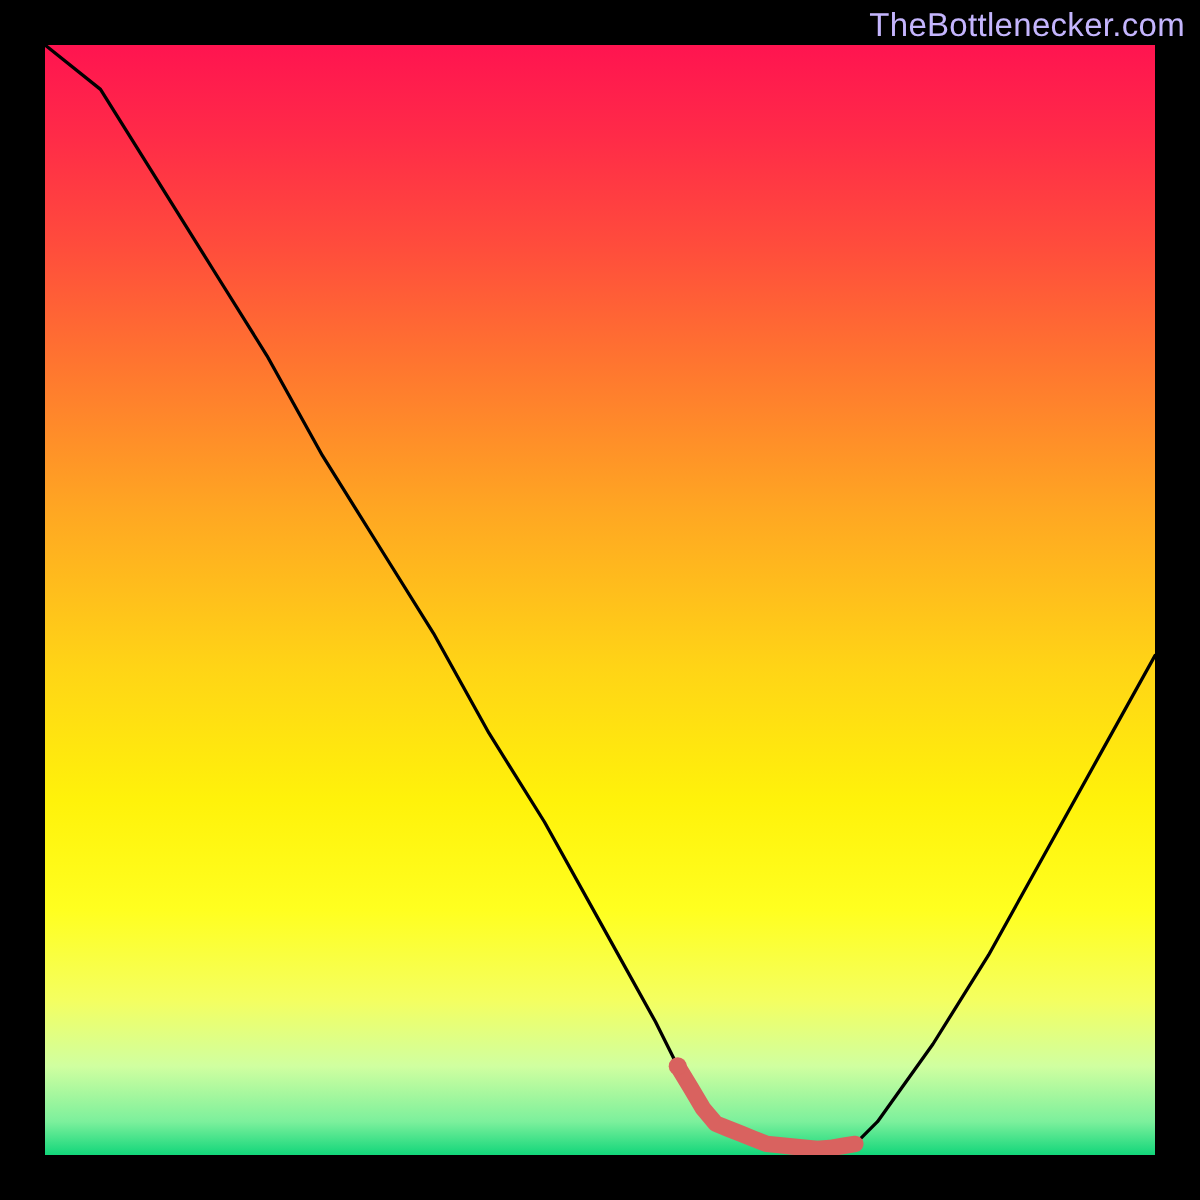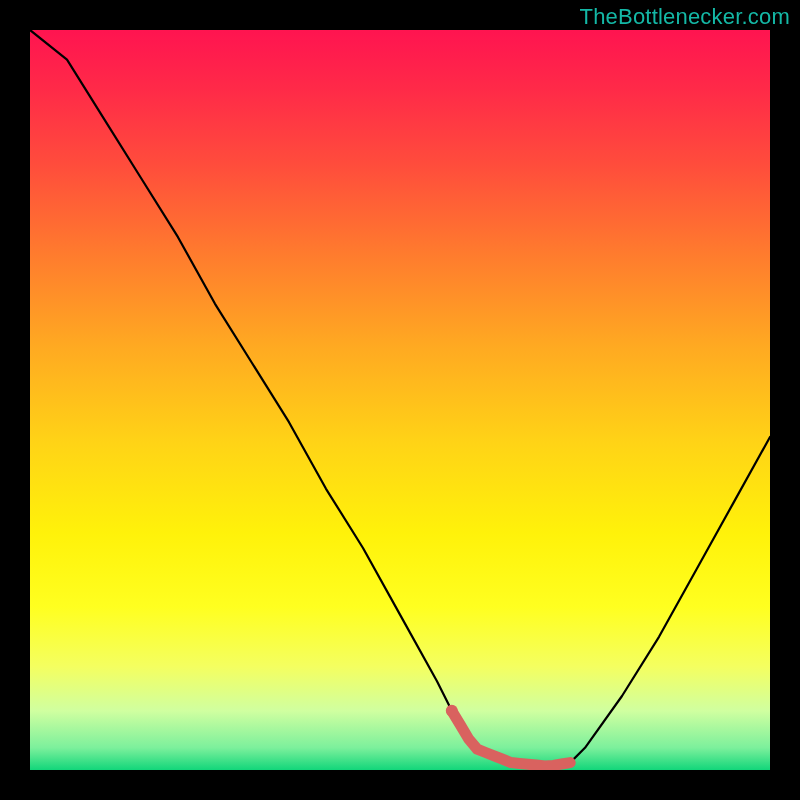--- a/index.html
+++ b/index.html
@@ -14,21 +14,21 @@
   .frame {
     position: relative;
     width: 800px;
     height: 800px;
     background: #000;
   }
   .watermark {
     position: absolute;
     top: 4px;
     right: 10px;
-    color: #14b8a6;
+    color: #c4b5fd;
     font-size: 22px;
     font-weight: 500;
     letter-spacing: 0.2px;
     z-index: 10;
     text-align: right;
   }
   .plot-area {
     position: absolute;
     left: 30px;
     top: 30px;

